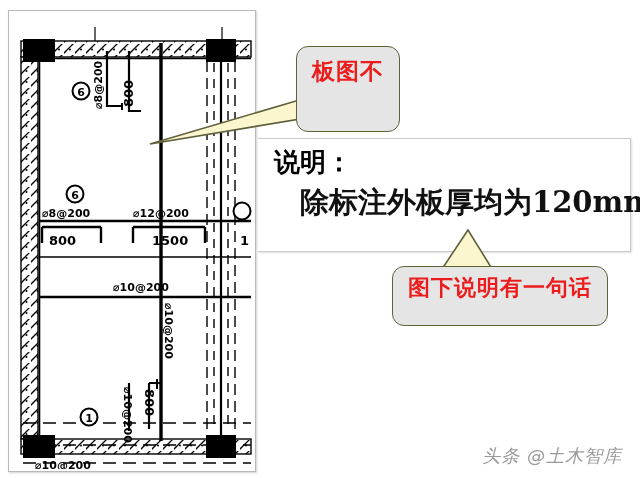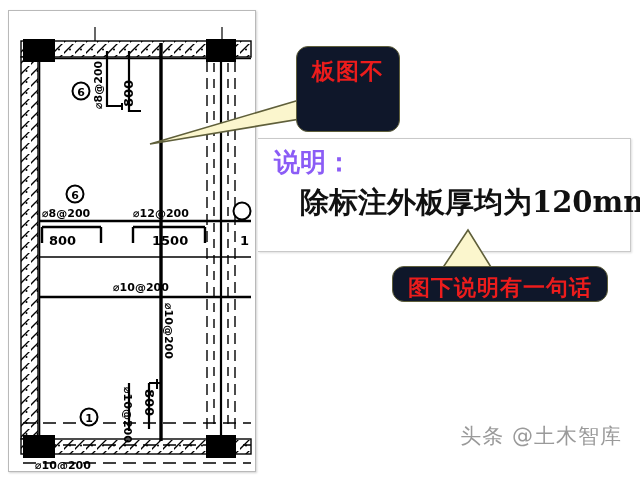--- a/index.html
+++ b/index.html
@@ -50,21 +50,21 @@
     box-shadow: 1px 1px 2px rgba(0,0,0,0.13);
     background: #ffffff;
   }
   #note-title {
     position: absolute;
     left: 16px;
     top: 6px;
     font-family: "DejaVu Serif", "Liberation Serif", serif;
     font-size: 26px;
     font-weight: 700;
-    color: #8b5cf6;
+    color: #000000;
     letter-spacing: 0px;
     white-space: nowrap;
     text-align: right;
   }
   #note-body {
     position: absolute;
     left: 42px;
     top: 44px;
     font-family: "DejaVu Serif", "Liberation Serif", serif;
     font-size: 29px;
@@ -72,21 +72,21 @@
     color: #111111;
     white-space: nowrap;
   }
 
   
   .callout {
     position: absolute;
   }
   .bubble {
     position: absolute;
-    background: #0f172a;
+    background: #e5e5e5;
     border: 1.6px solid #5f5f3a;
     border-radius: 12px;
     color: #ec1c1c;
     font-family: "DejaVu Sans", "Liberation Sans", sans-serif;
     font-weight: 700;
     text-align: center;
     box-sizing: border-box;
     z-index: 5;
   }
 
@@ -104,43 +104,44 @@
     position: absolute;
     left: 148px;
     top: 96px;
     z-index: 4;
   }
 
   #callout-2 .bubble {
     left: 392px;
     top: 266px;
     width: 216px;
-    height: 36px;
+    height: 60px;
     font-size: 22px;
     line-height: 42px;
     letter-spacing: 1px;
   }
   #callout-2 .tail-svg {
     position: absolute;
     left: 430px;
     top: 228px;
     z-index: 4;
   }
 
   
   #watermark {
     position: absolute;
     right: 18px;
-    bottom: 28px;
-    font-family: "DejaVu Sans", "Liberation Sans", sans-serif;
-    font-size: 21px;
+    bottom: 10px;
+    font-family: "DejaVu Sans", "Liberation Sans", sans-serif;
+    font-size: 18px;
     color: #9a9a9a;
     letter-spacing: 1px;
     white-space: nowrap;
     user-select: none;
+    font-style: italic;
   }
 
   
   .cad-txt {
     font-family: "DejaVu Sans", "Liberation Sans", sans-serif;
     font-size: 11px;
     font-weight: 700;
     fill: #000000;
   }
   .cad-dim {

